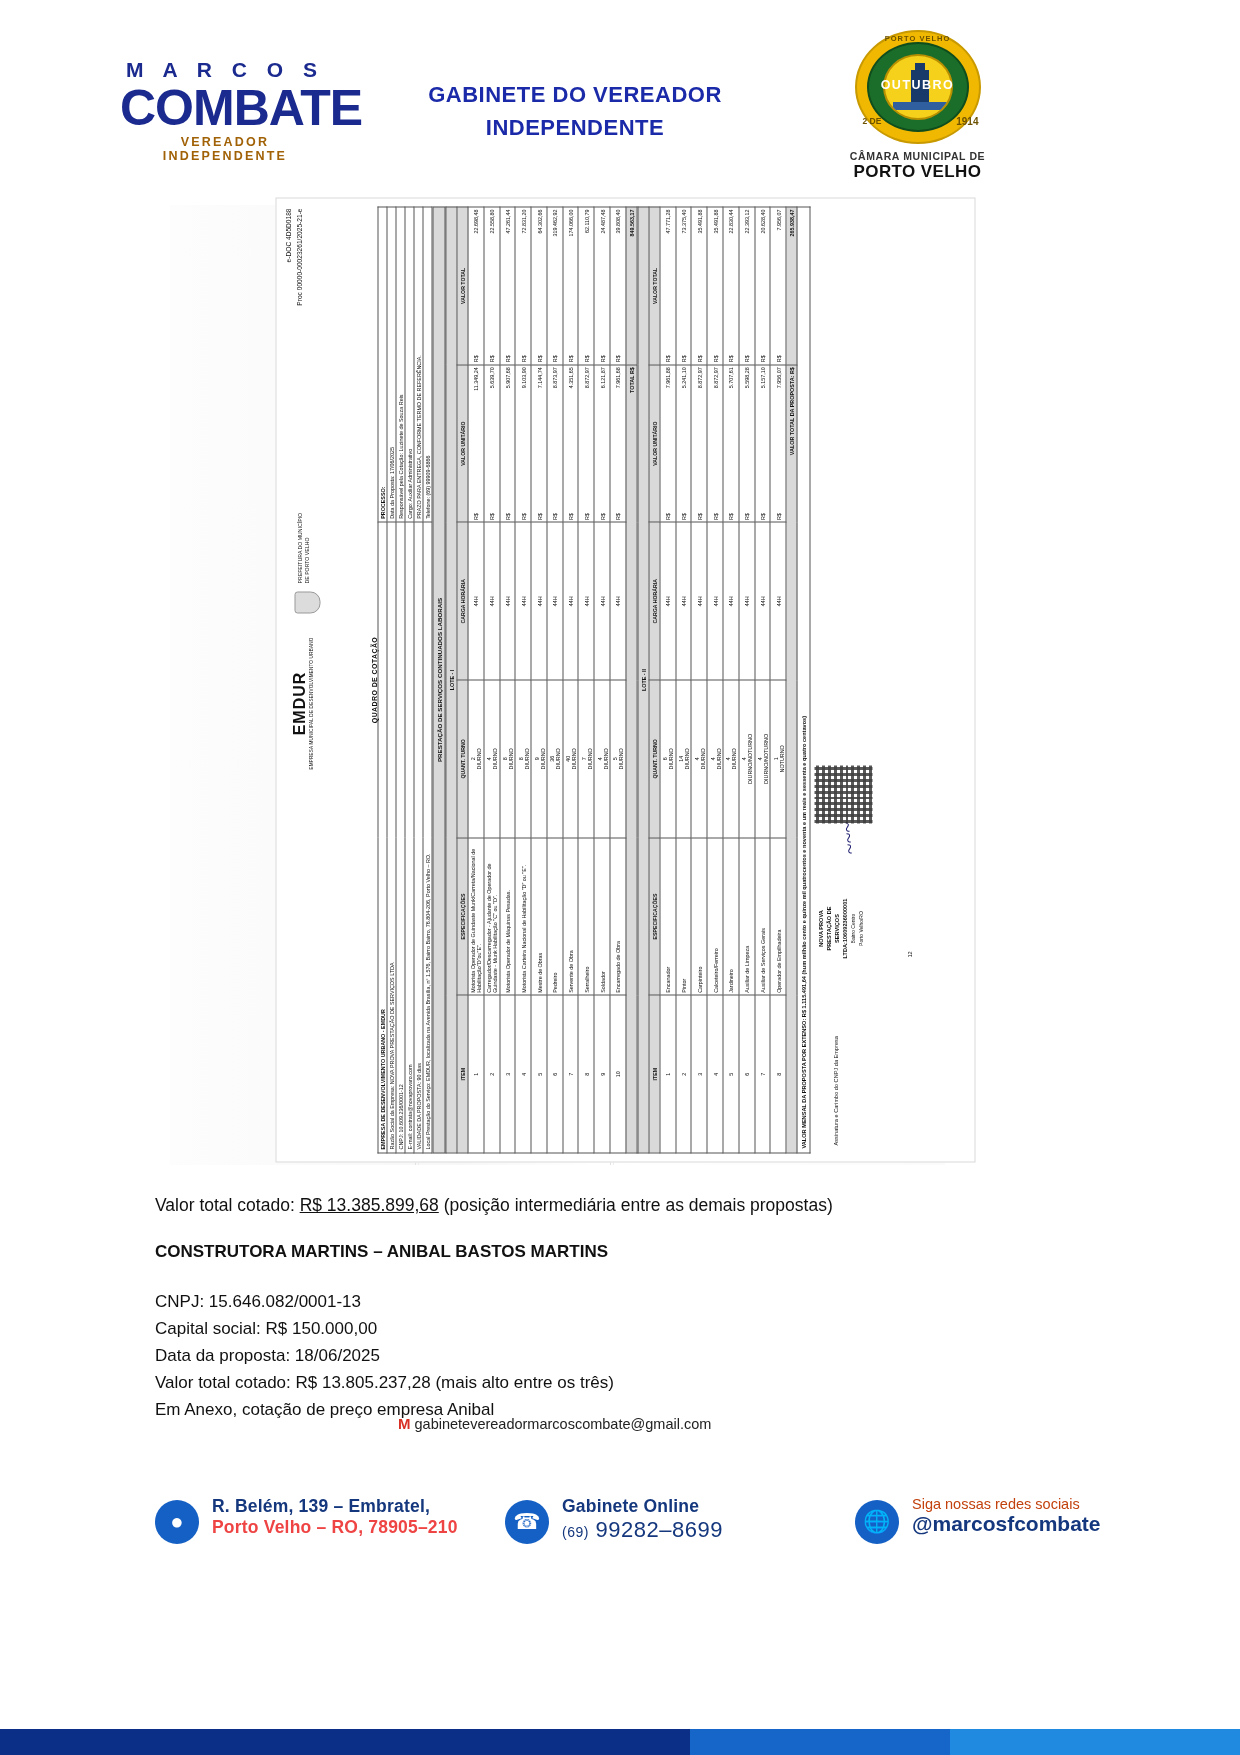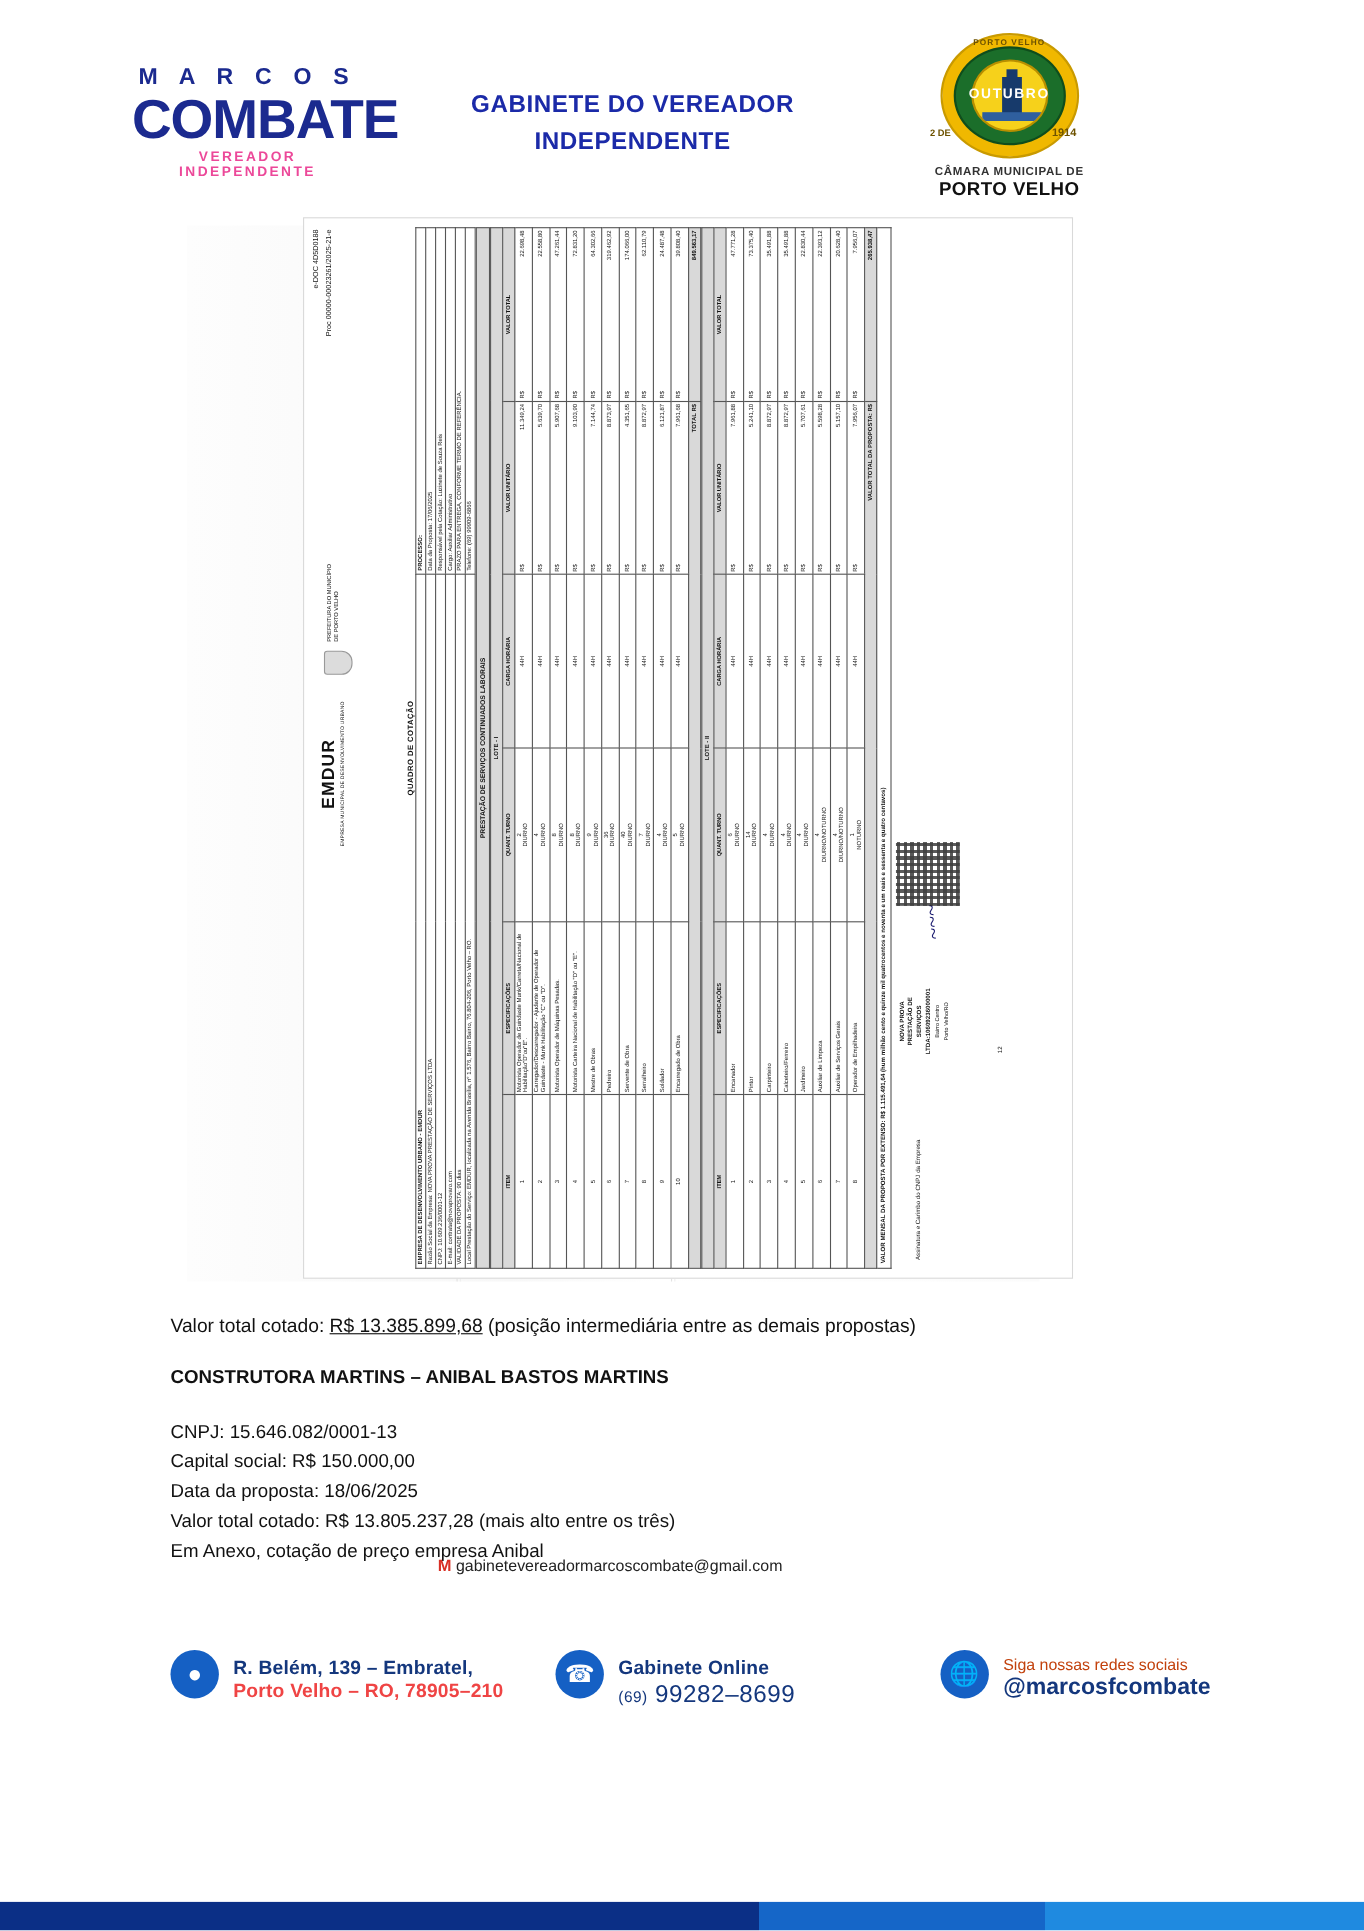--- a/index.html
+++ b/index.html
@@ -19,21 +19,21 @@
   .logo-marcos {
     font-size:21px; letter-spacing:7px; font-weight:bold; color:#1b2a8f;
     font-family:"Liberation Sans", sans-serif;
   }
   .logo-combate-wrap { margin-top:2px; }
   .logo-combate {
     font-size:50px; line-height:48px; font-weight:bold; color:#1b2a8f;
     letter-spacing:-1px;
   }
   .logo-sub {
-    margin-top:3px; font-size:12.5px; letter-spacing:2.2px; font-weight:bold; color:#ec4899;
+    margin-top:3px; font-size:12.5px; letter-spacing:2.2px; font-weight:bold; color:#a16207;
   }
 
   .header-title {
     position:absolute; left:345px; top:78px; width:460px;
     text-align:center; color:#1b2aa8; font-weight:bold;
     font-size:22px; line-height:33px; letter-spacing:0.5px;
   }
 
   
   .seal-wrap { position:absolute; left:830px; top:30px; width:175px; text-align:center; }
@@ -68,21 +68,21 @@
   }
   .seal-top-text {
     position:absolute; left:0; top:4px; width:150px; text-align:center;
     font-size:7.5px; font-weight:bold; color:#6d5200; letter-spacing:1px;
   }
   .seal-mid-text {
     position:absolute; left:0; top:48px; width:150px; text-align:center;
     font-size:12.5px; font-weight:bold; color:#fff; letter-spacing:1.5px;
   }
   .seal-left-text {
-    position:absolute; left:3px; top:86px; font-size:8.5px; font-weight:bold; color:#6d5200;
+    position:absolute; left:20px; top:86px; font-size:8.5px; font-weight:bold; color:#6d5200;
   }
   .seal-right-text {
     position:absolute; right:14px; top:86px; font-size:10px; font-weight:bold; color:#6d5200;
   }
   .seal-cap1 { margin-top:2px; font-size:10.5px; letter-spacing:0.6px; color:#333; font-weight:bold;}
   .seal-cap2 { font-size:17px; letter-spacing:0.4px; color:#111; font-weight:bold; }
 
   
   .scan {
     position:absolute; left:170px; top:205px; width:775px; height:960px;
@@ -241,21 +241,21 @@
   .footer { position:absolute; left:0; top:1470px; width:1240px; height:285px; }
   .fcol { position:absolute; top:30px; }
   .circ {
     width:44px; height:44px; border-radius:50%; background:#1560c4;
     display:flex; align-items:center; justify-content:center; color:#fff;
     font-size:22px;
   }
   .f1 { left:155px; }
   .f2 { left:505px; }
   .f3 { left:855px; }
-  .ftxt { position:absolute; top:36px; }
+  .ftxt { position:absolute; top:26px; }
   .ftxt.t1 { left:212px; }
   .ftxt.t2 { left:562px; }
   .ftxt.t3 { left:912px; }
   .fline1 { font-size:17.5px; font-weight:bold; color:#14377d; letter-spacing:0.2px; }
   .fline2 { font-size:17.5px; font-weight:bold; color:#ef4444; letter-spacing:0.2px; }
   .fphone { font-size:22px; font-weight:normal; color:#14377d; letter-spacing:0.5px; }
   .fphone .ddd { font-size:14px; }
   .fsmall { font-size:14.5px; color:#c2410c; }
   .fhandle { font-size:21px; font-weight:bold; color:#14377d; }
 

